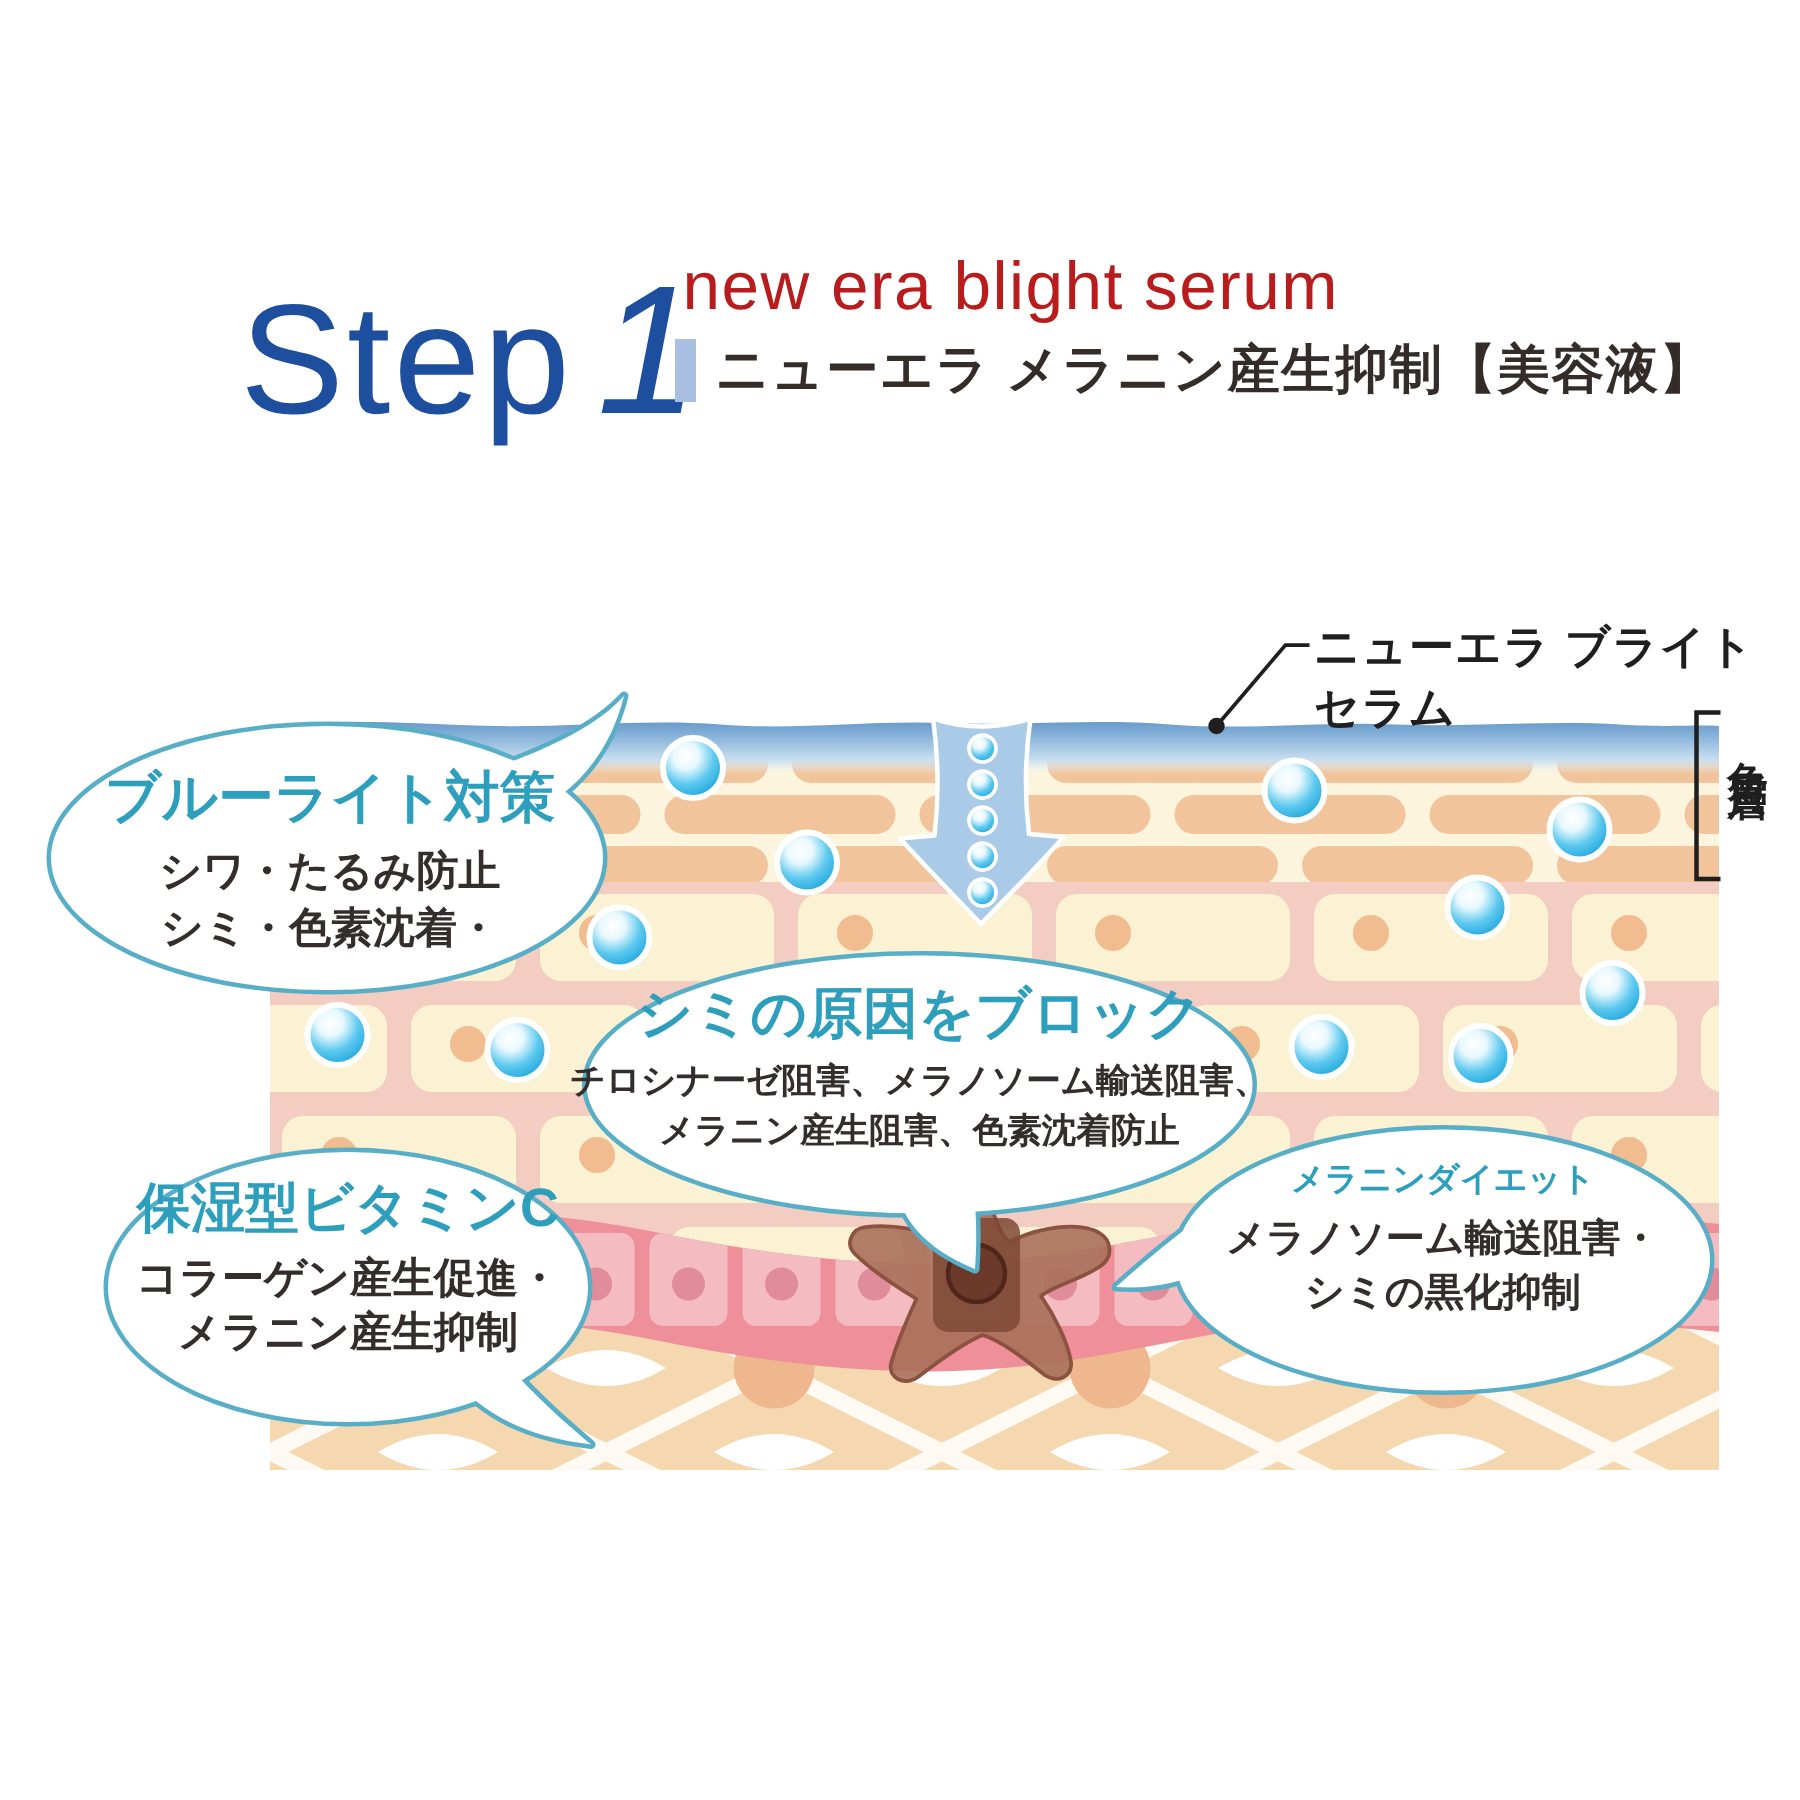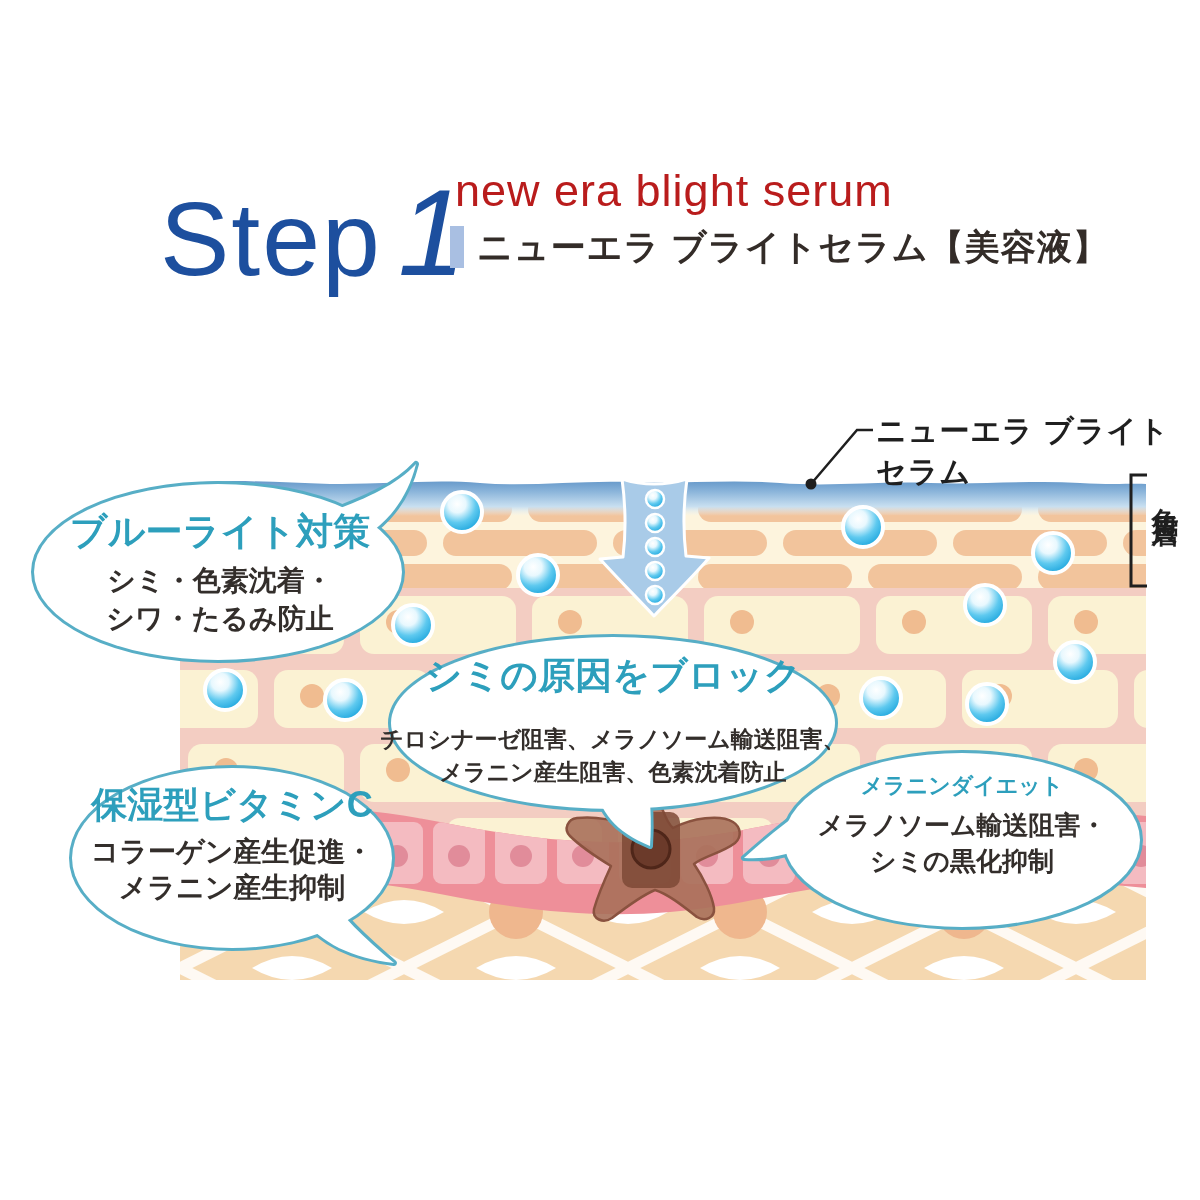--- a/index.html
+++ b/index.html
@@ -18,21 +18,21 @@
 
   
   .surface-label{position:absolute;left:876px;top:411px;font-size:30px;font-weight:600;color:#1f1f1f;letter-spacing:1px;}
   .layer-label{position:absolute;left:1151px;top:486px;writing-mode:vertical-rl;font-size:27px;font-weight:600;color:#1f1f1f;letter-spacing:7px;line-height:1;}
 
   
   .bubble-text{position:absolute;text-align:center;}
   .b-title{color:#2d9fbc;font-weight:700;line-height:1.15;}
   .b-line{color:#332e2b;font-weight:700;}
   .bt-1{left:48px;top:511px;width:344px;}  .bt-1 .b-title{font-size:37px;} .bt-1 .b-line{font-size:28px;line-height:38px;} .bt-1 .b-body{margin-top:8px;}
-  .bt-2{left:373px;top:655px;width:480px;} .bt-2 .b-title{font-size:37px;} .bt-2 .b-line{font-size:23px;line-height:33px;} .bt-2 .b-body{margin-top:25px;}
+  .bt-2{left:373px;top:655px;width:480px;} .bt-2 .b-title{font-size:37px;} .bt-2 .b-line{font-size:23px;line-height:33px;} .bt-2 .b-body{margin-top:6px;}
   .bt-3{left:62px;top:784px;width:340px;}  .bt-3 .b-title{font-size:36px;} .bt-3 .b-line{font-size:28px;line-height:36px;} .bt-3 .b-body{margin-top:9px;}
   .bt-4{left:777px;top:773px;width:370px;} .bt-4 .b-title{font-size:22px;} .bt-4 .b-line{font-size:26px;line-height:36px;} .bt-4 .b-body{margin-top:9px;}
 
   
   .bub-s{fill:#ffffff;stroke:#57aec6;stroke-width:6;stroke-linejoin:round;}
   .bub-f{fill:#ffffff;stroke:none;}
 </style>
 </head>
 <body>
 
@@ -172,31 +172,31 @@
     </g>
   </svg>
 
   <div class="step">
     <span class="step-word">Step</span>
       <span class="step-num">1</span>
   </div>
   <div class="sub-en">new era blight serum</div>
   <div class="sub-jp">
     <span class="bar"></span>
-    <span class="txt">ニューエラ ブライトセラム【美容液】</span>
+    <span class="txt">ニューエラ メラニン産生抑制【美容液】</span>
   </div>
 
   <div class="surface-label">ニューエラ ブライトセラム</div>
   <div class="layer-label">角質層</div>
 
   <div class="bubble-text bt-1">
     <div class="b-title">ブルーライト対策</div>
     <div class="b-body">
+      <div class="b-line">シワ・たるみ防止</div>
       <div class="b-line">シミ・色素沈着・</div>
-      <div class="b-line">シワ・たるみ防止</div>
     </div>
   </div>
   <div class="bubble-text bt-2">
     <div class="b-title">シミの原因をブロック</div>
     <div class="b-body">
       <div class="b-line">チロシナーゼ阻害、メラノソーム輸送阻害、</div>
       <div class="b-line">メラニン産生阻害、色素沈着防止</div>
     </div>
   </div>
   <div class="bubble-text bt-3">

